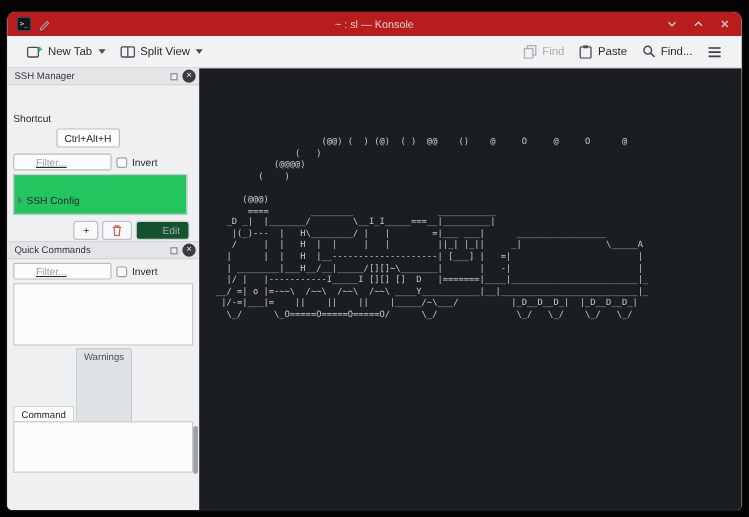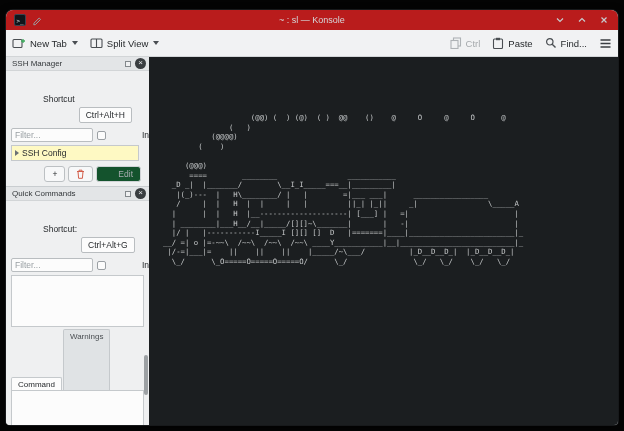--- a/index.html
+++ b/index.html
@@ -31,31 +31,31 @@
   .tb-pencil { margin-left:6px; display:flex; align-items:center; }
   .win-title {
     position:absolute; left:0; right:0; text-align:center;
     color:#d5d8da; font-size:9px; pointer-events:none;
   }
   .win-controls { margin-left:auto; display:flex; gap:10px; align-items:center; z-index:2; }
   .win-ctl { width:12px; height:12px; display:flex; align-items:center; justify-content:center; }
   
   .toolbar {
     height:27px; background:#f1f2f3; border-bottom:1px solid #d2d5d7;
-    display:flex; align-items:center; padding:0 1px; gap:2px;
+    display:flex; align-items:center; padding:0 11px; gap:2px;
     font-size:9.5px; color:#26292c;
   }
   .tb-btn { display:flex; align-items:center; gap:4px; padding:3px 5px; border-radius:3px; }
   .caret { width:0; height:0; border-left:3.5px solid transparent; border-right:3.5px solid transparent; border-top:4px solid #4a4e52; margin-left:1px; }
   .tb-right { margin-left:auto; display:flex; align-items:center; gap:2px; }
   .tb-btn.disabled { color:#a6aaad; }
   .tb-btn.disabled svg * { stroke:#aeb2b5; }
   
   .main { position:absolute; top:47px; left:0; right:0; bottom:0; display:flex; }
-  .sidebar { width:143px; background:#eff0f1; display:flex; flex-direction:column; position:relative; }
+  .sidebar { width:160px; background:#eff0f1; display:flex; flex-direction:column; position:relative; }
   .terminal { flex:1; background:#1b1e20; position:relative; }
   pre.art {
     position:absolute; left:14px; top:56px;
     font-family:"DejaVu Sans Mono", monospace;
     font-size:7.3px; line-height:9.6px; letter-spacing:0;
     color:#c7cacb; white-space:pre;
   }
   
   .panel { display:flex; flex-direction:column; }
   .panel-ssh { height:145px; border-bottom:1px solid #c9cdd0; }
@@ -65,34 +65,34 @@
     display:flex; align-items:center; padding:0 3px 0 6px;
     font-size:8px; color:#33373a; flex:0 0 auto;
   }
   .header-icons { margin-left:auto; display:flex; gap:4px; align-items:center; }
   .float-icon { width:6px; height:6px; border:1px solid #83888c; background:#eff0f1; }
   .close-btn {
     width:11px; height:11px; border-radius:50%; background:#3a3e41;
     color:#e9ebec; font-size:8px; line-height:10px; text-align:center;
   }
   .row { display:flex; align-items:center; gap:4px; padding:3px 5px 2px 5px; font-size:8.5px; color:#26292c; flex:0 0 auto; }
-  .lbl { white-space:nowrap;margin-left:32px; }
+  .lbl { white-space:nowrap; }
   .key-btn {
     background:#fcfcfc; border:1px solid #b9bdc0; border-radius:2px;
     padding:2px 6px; font-size:8.5px; font-family:inherit; color:#26292c;margin-top:33px;
   }
   input.filter {
     width:82px; height:14px; background:#fcfcfc; border:1px solid #b9bdc0;
-    border-radius:2px; font-size:8.5px; padding:0 3px; font-family:inherit; color:#26292c;
+    border-radius:2px; font-size:8.5px; padding:0 18px; font-family:inherit; color:#26292c;text-decoration:underline;
   }
   input.filter::placeholder { color:#9aa0a4; }
   .checkbox { width:9px; height:9px; background:#fcfcfc; border:1px solid #9ba0a4; border-radius:2px; flex:0 0 auto; }
   .tree {
-    background:#fef9c3; border:1px solid #c5c9cc; margin:1px 10px 2px 5px;
-    flex:1 1 auto; font-size:8.5px; padding:2px 3px; color:#26292c; overflow:hidden;
+    background:#22c55e; border:1px solid #c5c9cc; margin:1px 10px 2px 5px;
+    flex:1 1 auto; font-size:8.5px; padding:16px 3px; color:#26292c; overflow:hidden;
   }
   .tree-item { display:flex; align-items:center; gap:3px; }
   .tree-exp { width:0; height:0; border-top:3px solid transparent; border-bottom:3px solid transparent; border-left:4px solid #6b7074; }
   .list-box {
     background:#fcfcfc; border:1px solid #c5c9cc; margin:1px 5px 2px 5px;
     height:52px; flex:0 0 auto;
   }
   .btn-row { display:flex; justify-content:flex-end; gap:3px; padding:3px 8px 4px 5px; flex:0 0 auto; }
   .btn {
     background:#f7f8f9; border:1px solid #bcc0c3; border-radius:3px;
@@ -163,21 +163,21 @@
         </svg>
       <span>Split View</span>
       <span class="caret"></span>
     </div>
     <div class="tb-right">
       <div class="tb-btn disabled">
         <svg width="12" height="12" viewBox="0 0 12 12">
             <rect x="3.5" y="1" width="7" height="8" fill="none" stroke="#aeb2b5" stroke-width="1.1"></rect>
             <rect x="1" y="3.5" width="7" height="8" fill="#f1f2f3" stroke="#aeb2b5" stroke-width="1.1"></rect>
           </svg>
-        <span>Ctrl</span>
+        <span>Find</span>
       </div>
       <div class="tb-btn">
         <svg width="12" height="12" viewBox="0 0 12 12">
             <rect x="1.5" y="2" width="9" height="9.5" rx="1" fill="none" stroke="#4a4e52" stroke-width="1.1"></rect>
             <rect x="4" y="0.8" width="4" height="2.4" fill="#4a4e52"></rect>
           </svg>
         <span>Paste</span>
       </div>
       <div class="tb-btn">
         <svg width="12" height="12" viewBox="0 0 12 12">
@@ -231,24 +231,20 @@
         </div>
       </div>
 
       <div class="panel panel-qc">
         <div class="panel-header">
           <span>Quick Commands</span>
           <span class="header-icons">
             <span class="float-icon"></span>
             <span class="close-btn">×</span>
           </span>
-        </div>
-        <div class="row">
-          <span class="lbl">Shortcut:</span>
-          <button class="key-btn">Ctrl+Alt+G</button>
         </div>
         <div class="row">
           <input class="filter" placeholder="Filter..." style="">
           <span class="checkbox"></span>
           <span class="lbl">Invert</span>
         </div>
         <div class="list-box"></div>
         <div class="tabs">
           <span class="tab active">Command</span>
           <span class="tab">Warnings</span>

